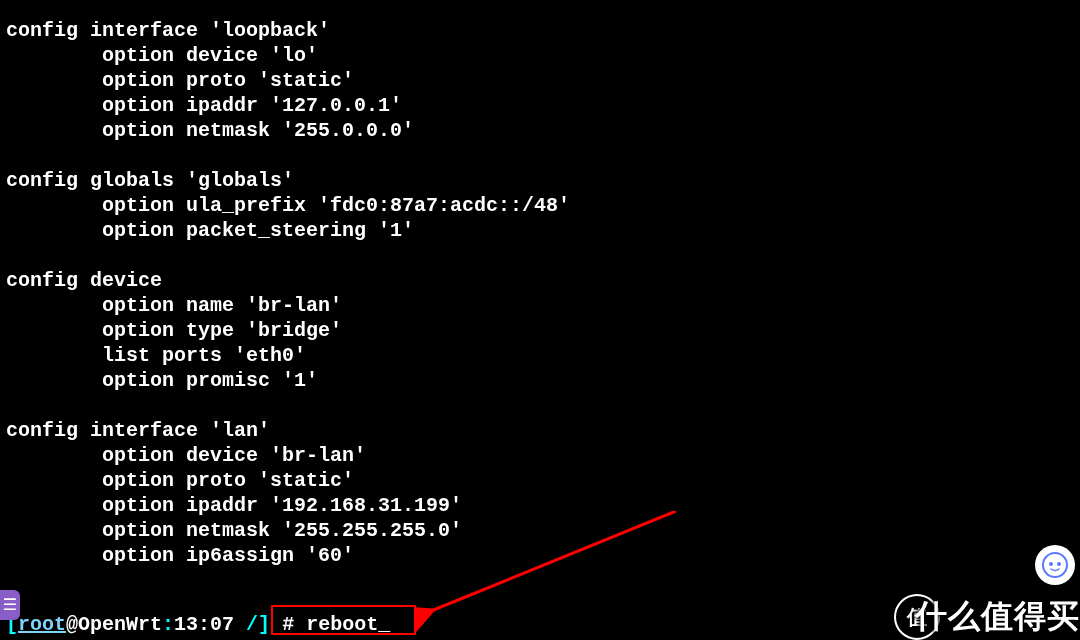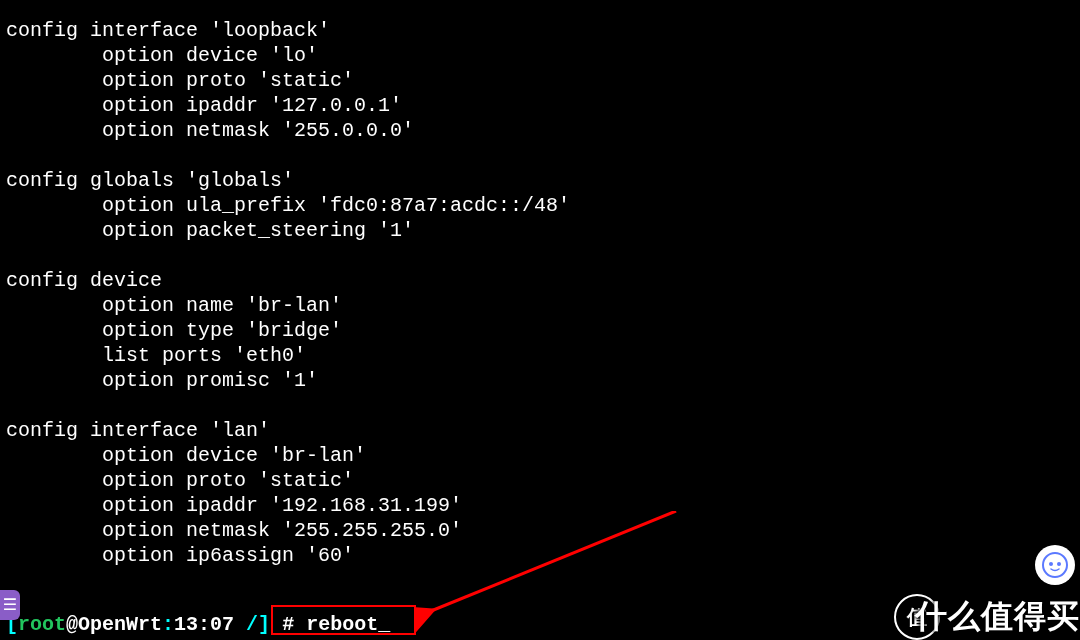--- a/index.html
+++ b/index.html
@@ -13,30 +13,30 @@
     font-size: 20px;
     line-height: 1.25;
     color: #fff;
     position: relative;
   }
   .terminal {
     position: absolute;
     top: 18px;
     left: 6px;
     white-space: pre;
-    font-weight: normal;
+    font-weight: bold;
   }
   .prompt-line {
     position: absolute;
     left: 6px;
     top: 612px;
     white-space: pre;
     font-weight: bold;
   }
-  .c-red    { color: #22c55e; }
+  .c-red    { color: #7dd3fc; text-decoration: underline; }
   .c-green  { color: #ffffff; }
   .c-cyan   { color: #00ffff; }
   .c-white  { color: #ffffff; }
   .cursor::after { content: "_"; color: #fff; }
   .highlight-box {
     position: absolute;
     left: 271px;
     top: 605px;
     width: 145px;
     height: 30px;

